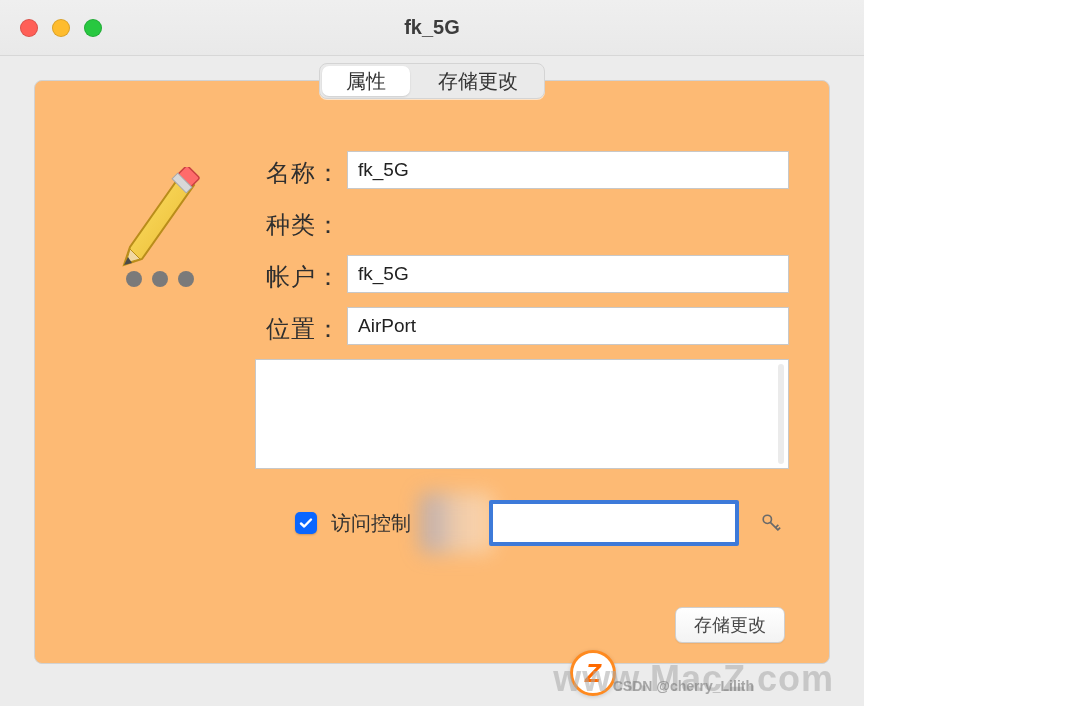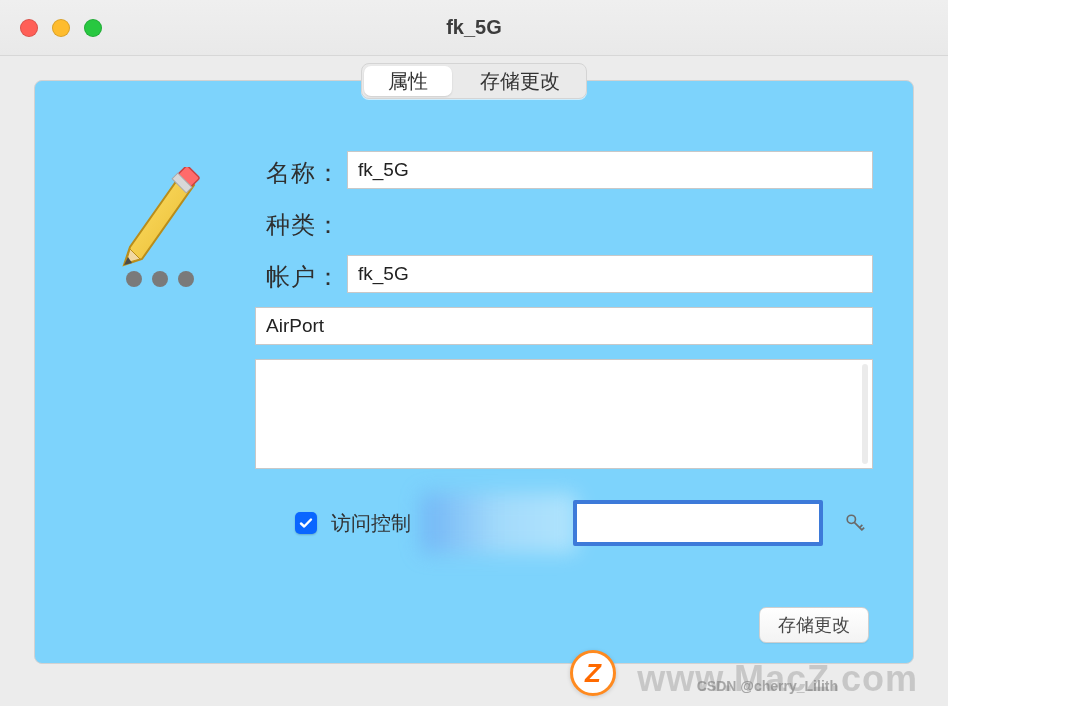--- a/index.html
+++ b/index.html
@@ -1,26 +1,26 @@
 <!DOCTYPE html>
 <html><head>
 <meta charset="utf-8">
 <style>
   * { box-sizing: border-box; margin: 0; padding: 0; }
   html, body { width: 1068px; height: 706px; font-family: -apple-system, "Helvetica Neue", Arial, sans-serif; background: #fff; }
-  .window { width: 948px; height: 706px; background: #ececec; position: relative; overflow: hidden; }
+  .window { width: 864px; height: 706px; background: #ececec; position: relative; overflow: hidden; }
   .titlebar { height: 56px; display: flex; align-items: center; position: relative; border-bottom: 1px solid #d7d7d7; background: linear-gradient(#efefef,#e9e9e9); }
   .traffic { display: flex; gap: 14px; margin-left: 20px; }
   .dot { width: 18px; height: 18px; border-radius: 50%; box-shadow: inset 0 0 0 1px rgba(0,0,0,.15); }
   .dot.red { background: #ff5f57; }
   .dot.yellow { background: #febc2e; }
   .dot.green { background: #28c840; }
   .title { position: absolute; left: 0; right: 0; text-align: center; font-size: 20px; font-weight: 600; color: #3c3c3c; pointer-events: none; }
   .content { padding: 24px 34px 40px 34px; height: calc(100% - 56px); position: relative; }
-  .panel { background: #7dd3fc; border: 1px solid #d2d2d2; border-radius: 8px; height: 584px; position: relative; }
+  .panel { background: #fdba74; border: 1px solid #d2d2d2; border-radius: 8px; height: 584px; position: relative; }
   .tabs { position: absolute; top: -18px; left: 50%; transform: translateX(-50%); display: flex; background: #eaeaea; border: 1px solid #d4d4d4; border-radius: 8px; overflow: hidden; height: 36px; box-shadow: 0 1px 0 rgba(255,255,255,.6); }
   .tab { padding: 0 26px; display: flex; align-items: center; font-size: 20px; color: #333; cursor: default; }
   .tab.active { background: #fff; border-radius: 7px; margin: 2px; box-shadow: 0 1px 2px rgba(0,0,0,.12); padding: 0 24px; }
   .tab:not(.active) { color: #333; }
   .form-area { display: flex; padding: 70px 40px 20px 40px; gap: 10px; }
   .icon-col { width: 170px; display: flex; flex-direction: column; align-items: center; padding-top: 16px; }
   .pencil-svg { width: 100px; height: 110px; }
   .dots-row { display: flex; gap: 10px; margin-top: -6px; }
   .gdot { width: 16px; height: 16px; border-radius: 50%; background: #7a7a7a; }
   .fields { flex: 1; }
@@ -92,20 +92,21 @@
             <input class="input" value="fk_5G" style="">
           </div>
           <div class="row">
             <div class="label">种类：</div>
           </div>
           <div class="row">
             <div class="label">帐户：</div>
             <input class="input" value="fk_5G" style="">
           </div>
           <div class="row">
+            <div class="label">位置：</div>
             <input class="input" value="AirPort" style="">
           </div>
           <div class="row">
             <div class="textarea">
               <span></span>
               <div class="scroll-indicator"></div>
             </div>
           </div>
 
           <div class="show-row">

